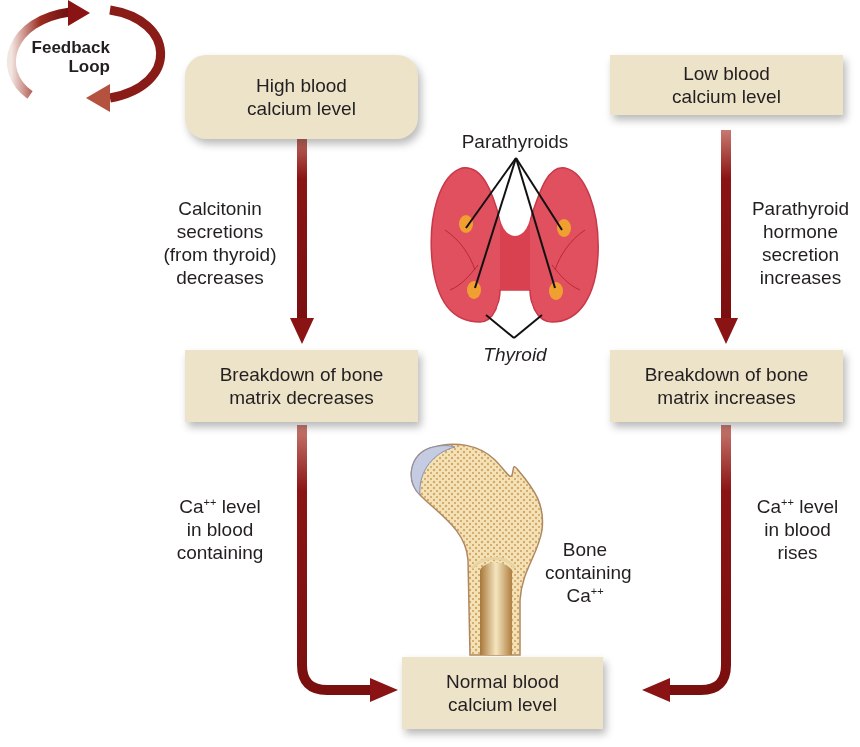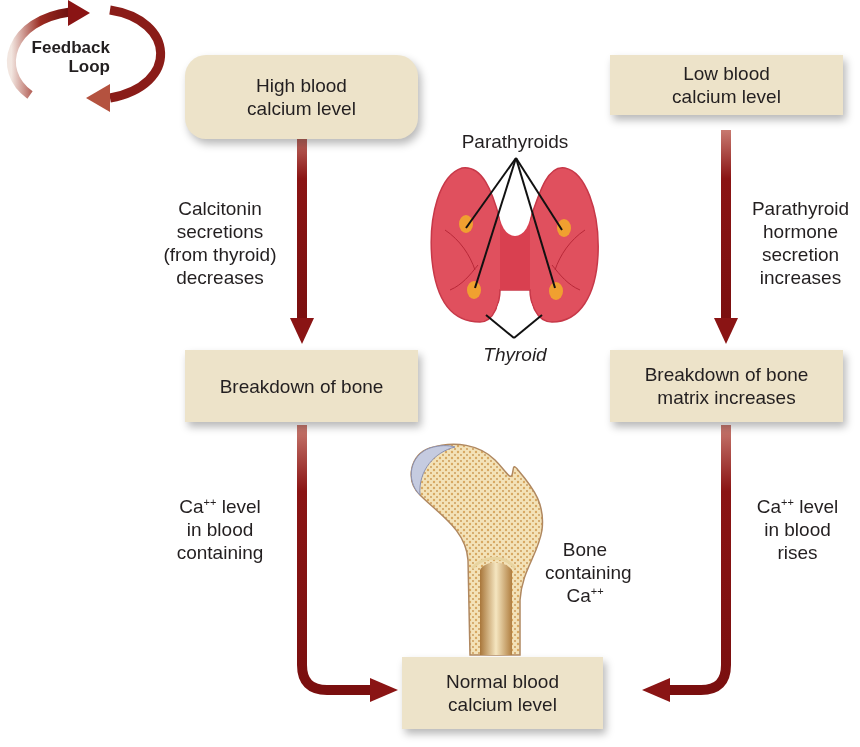--- a/index.html
+++ b/index.html
@@ -72,20 +72,21 @@
 </div>
 <div class="box" style="left:610px; top:55px; width:233px; height:60px;">
   <div>
       <div>Low blood</div>
       <div>calcium level</div>
     </div>
 </div>
 <div class="box" style="left:185px; top:350px; width:233px; height:72px;">
   <div>
       <div>Breakdown of bone</div>
+      <div>matrix decreases</div>
     </div>
 </div>
 <div class="box" style="left:610px; top:350px; width:233px; height:72px;">
   <div>
       <div>Breakdown of bone</div>
       <div>matrix increases</div>
     </div>
 </div>
 <div class="box" style="left:402px; top:657px; width:201px; height:72px;">
   <div>

